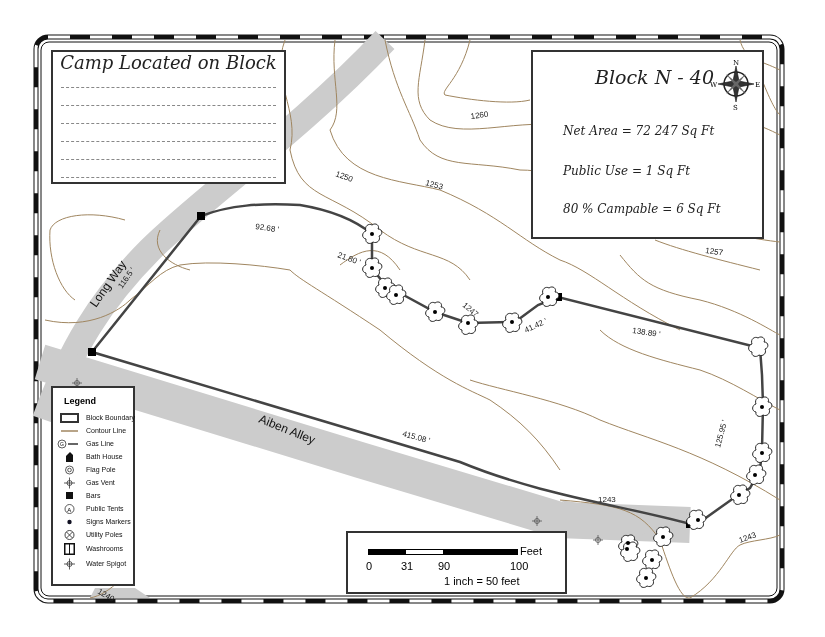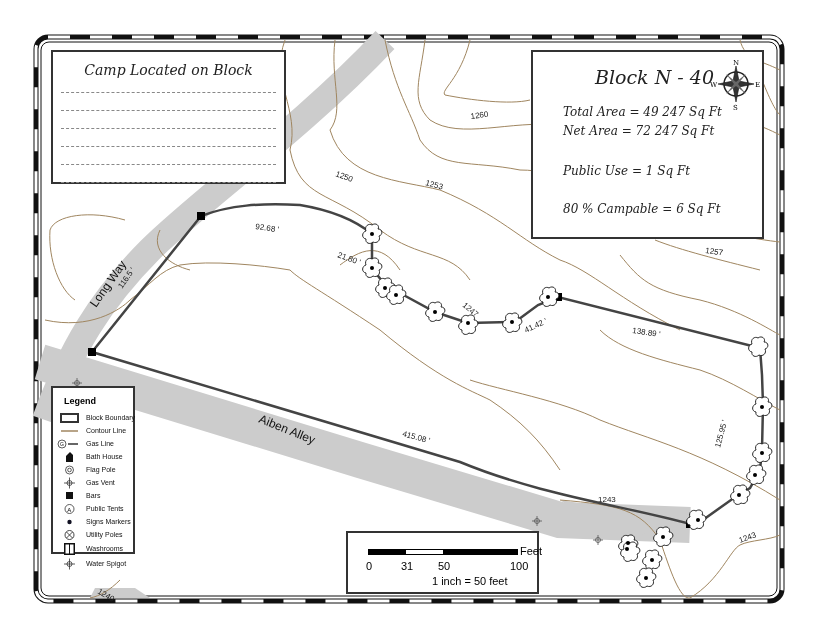--- a/index.html
+++ b/index.html
@@ -1,31 +1,31 @@
 <!DOCTYPE html>
 <html><head>
 <meta charset="utf-8">
 <style>
   html, body { margin:0; padding:0; background:#fff; }
   body { width:825px; height:637px; position:relative; overflow:hidden; font-family:"Liberation Sans", sans-serif; }
   #map-svg { position:absolute; left:0; top:0; }
   .panel { position:absolute; background:#fff; border:2px solid #333; box-sizing:border-box; }
   .script { font-family:"DejaVu Serif", serif; font-style:italic; color:#222; }
   #camp-box { left:51px; top:50px; width:235px; height:134px; }
-  #camp-box .title { text-align:center; font-size:14px; margin-top:10px; }
+  #camp-box .title { text-align:center; font-size:18px; }
   #camp-box .line { height:0; border-top:1px dashed #888; margin:0 8px; }
   #info-box { left:531px; top:50px; width:233px; height:189px; }
   #info-box .title { position:absolute; left:62px; top:14px; font-size:19px; }
   #info-box .row { position:absolute; left:30px; font-size:12px; white-space:nowrap; }
-  #legend-box { left:51px; top:386px; width:84px; height:168px; font-size:7px; }
+  #legend-box { left:51px; top:386px; width:84px; height:200px; font-size:7px; }
   #legend-box .lt { font-weight:bold; font-size:9px; position:absolute; left:11px; top:8px; }
   #legend-box .li { position:absolute; left:0; width:84px; height:12px; }
   #legend-box .li .sym { position:absolute; left:4px; top:0; width:24px; height:12px; }
   #legend-box .li .lab { position:absolute; left:33px; top:2px; white-space:nowrap; color:#111; }
-  #scale-box { left:346px; top:531px; width:193px; height:63px; font-size:11px;padding-left:36px; }
+  #scale-box { left:346px; top:531px; width:221px; height:63px; font-size:11px;padding-left:36px; }
   .sb-lab { position:absolute; top:27px; font-size:11px; }
 </style>
 </head>
 <body>
 
 <svg id="map-svg" width="825" height="637" viewBox="0 0 825 637">
 
   <g>
     <rect x="36" y="37" width="746" height="564" rx="12" ry="12" fill="none" stroke="#111" stroke-width="5"></rect>
     <rect x="36" y="37" width="746" height="564" rx="12" ry="12" fill="none" stroke="#fff" stroke-width="3" stroke-dasharray="22 20"></rect>
@@ -175,21 +175,20 @@
   <div style="height:17px"></div>
   <div class="line"></div>
   <div style="height:17px"></div>
   <div class="line"></div>
   <div style="height:17px"></div>
   <div class="line"></div>
 </div>
 
 <div id="info-box" class="panel">
   <div class="title script">Block N - 40</div>
-  <div class="row script" style="top:53px">Total Area = 49 247 Sq Ft</div>
   <div class="row script" style="top:72px">Net Area = 72 247 Sq Ft</div>
   <div class="row script" style="top:112px">Public Use = 1 Sq Ft</div>
   <div class="row script" style="top:150px">80 % Campable = 6 Sq Ft</div>
   <svg style="position:absolute;left:177px;top:4px" width="52" height="56" viewBox="-26 -28 52 56">
     <circle r="12" fill="none" stroke="#222" stroke-width="1.5"></circle>
     <path d="M0,-18 L3,-3 L18,0 L3,3 L0,18 L-3,3 L-18,0 L-3,-3 Z" fill="#333" stroke="#111" stroke-width="0.6"></path>
     <path d="M-10,-10 L0,-2 L10,-10 L2,0 L10,10 L0,2 L-10,10 L-2,0 Z" fill="#666"></path>
     <text x="-3" y="-19" font-size="7" font-family="DejaVu Serif, serif">N</text>
     <text x="-3" y="26" font-size="7" font-family="DejaVu Serif, serif">S</text>
     <text x="19" y="3" font-size="7" font-family="DejaVu Serif, serif">E</text>
@@ -283,16 +282,16 @@
 </div>
 
 <div id="scale-box" class="panel">
   <svg style="position:absolute;left:20px;top:16px" width="150" height="8" viewBox="0 0 150 8">
     <rect x="0" y="0" width="150" height="6" fill="#000"></rect>
     <rect x="38" y="1" width="37" height="4" fill="#fff"></rect>
   </svg>
   <span class="sb-lab" style="left:172px;top:12px">Feet</span>
   <span class="sb-lab" style="left:18px">0</span>
   <span class="sb-lab" style="left:53px">31</span>
-  <span class="sb-lab" style="left:90px">50</span>
+  <span class="sb-lab" style="left:90px">90</span>
   <span class="sb-lab" style="left:162px">100</span>
-  <span class="sb-lab" style="left:84px;top:42px">1 inch = 50 feet</span>
+  <span class="sb-lab" style="left:96px;top:42px">1 inch = 50 feet</span>
 </div>
 
 </body></html>

